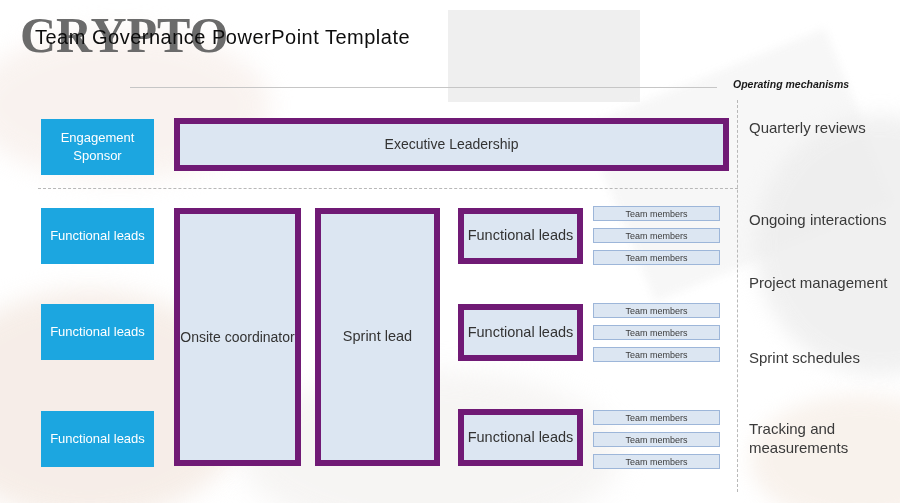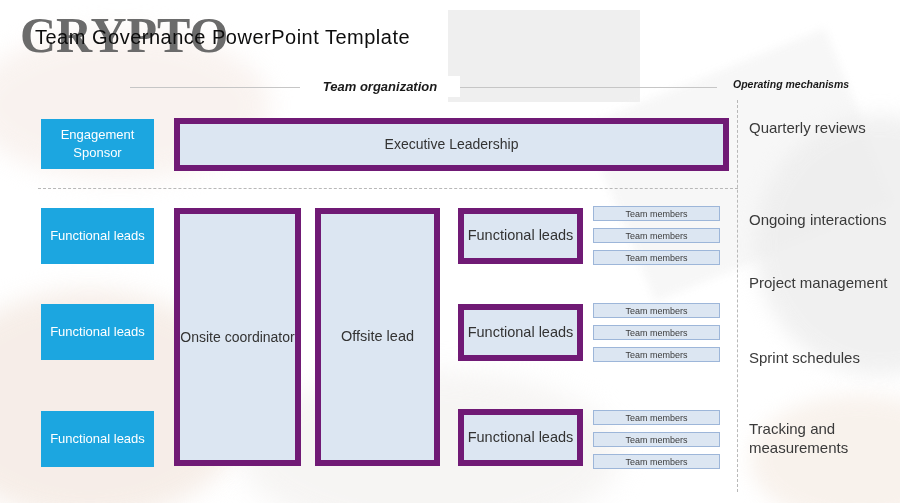--- a/index.html
+++ b/index.html
@@ -50,21 +50,21 @@
   .h-dash { position: absolute; left: 38px; top: 188px; width: 700px; height: 0; border-top: 1px dashed #b8b8b8; z-index: 2; }
   .v-dash { position: absolute; left: 737px; top: 100px; width: 0; height: 392px; border-left: 1px dashed #b8b8b8; z-index: 2; }
 
   
   .cyan-box {
     position: absolute; left: 41px; width: 113px; z-index: 3;
     background: #1CA6E0; color: #ffffff;
     display: flex; align-items: center; justify-content: center; text-align: center;
     font-size: 13px; line-height: 1.35;
   }
-  .sponsor { top: 119px; height: 50px; }
+  .sponsor { top: 119px; height: 56px; }
   .lead-l1 { top: 208px; height: 56px; }
   .lead-l2 { top: 304px; height: 56px; }
   .lead-l3 { top: 411px; height: 56px; }
 
   .light-box {
     position: absolute; z-index: 3;
     background: #dce6f2; border: 6px solid #701a75; color: #333333;
     display: flex; align-items: center; justify-content: center; text-align: center;
     box-sizing: border-box; line-height: 1.5;
   }
@@ -106,34 +106,33 @@
     <div class="bg-shape bg-person"></div>
     <div class="bg-shape bg-warm-bl"></div>
     <div class="bg-shape bg-gray-bc"></div>
     <div class="bg-shape bg-warm-br"></div>
   </div>
 
   <div class="watermark">CRYPTO</div>
   <div class="page-title">Team Governance PowerPoint Template</div>
 
   <div class="header-line"></div>
-  <div class="team-org-label">Team organization</div>
   <div class="op-mech-label">Operating mechanisms</div>
 
   <div class="h-dash"></div>
   <div class="v-dash"></div>
 
   <div class="cyan-box sponsor">Engagement Sponsor</div>
   <div class="cyan-box lead-l1">Functional leads</div>
   <div class="cyan-box lead-l2">Functional leads</div>
   <div class="cyan-box lead-l3">Functional leads</div>
 
   <div class="light-box exec">Executive Leadership</div>
   <div class="light-box onsite">Onsite coordinator</div>
-  <div class="light-box offsite">Offsite lead</div>
+  <div class="light-box offsite">Sprint lead</div>
 
   <div class="light-box flead flead-1">Functional leads</div>
   <div class="light-box flead flead-2">Functional leads</div>
   <div class="light-box flead flead-3">Functional leads</div>
 
   <div class="member" style="top:206px">Team members</div>
   <div class="member" style="top:228px">Team members</div>
   <div class="member" style="top:250px">Team members</div>
 
   <div class="member" style="top:303px">Team members</div>

